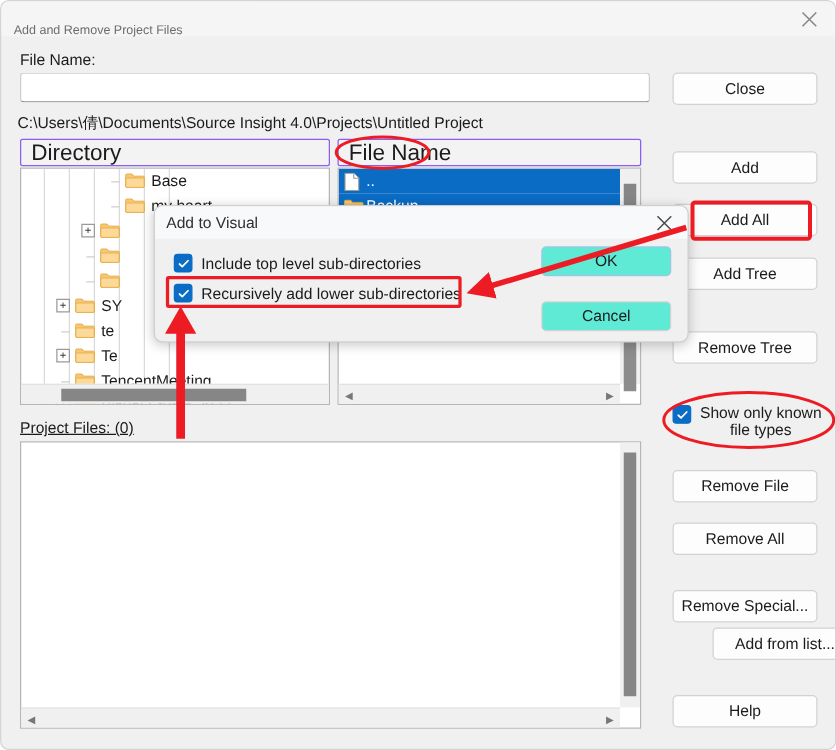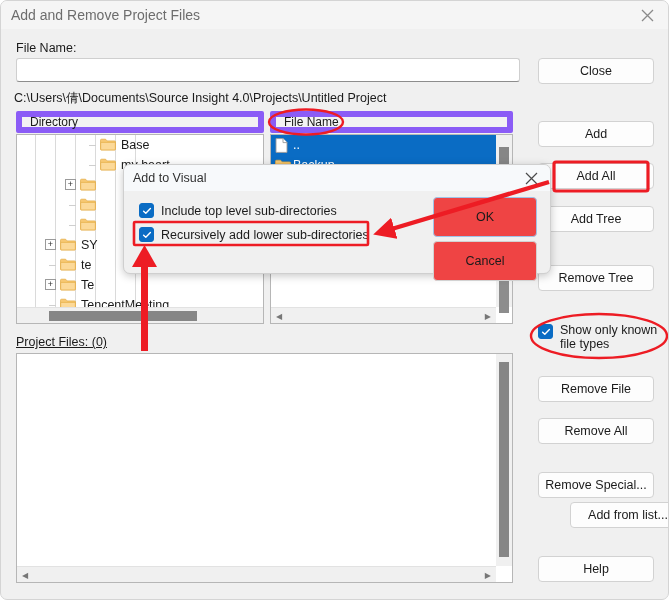--- a/index.html
+++ b/index.html
@@ -22,22 +22,22 @@
   }
 
   
   .titlebar {
     position: absolute; left: 0; top: 0;
     width: 669px; height: 28px;
     background: #f5f5f5;
     border-bottom: 1px solid transparent;
   }
   .titlebar-text {
-    position: absolute; left: 10px; top: 6px;
-    font-size: 14px; color: #6d6d6d;
+    position: absolute; left: 10px; top: 18px;
+    font-size: 10px; color: #6d6d6d;
     white-space: nowrap;
   }
   .titlebar-close {
     position: absolute; right: 4px; top: 0;
     width: 38px; height: 28px;
     display: flex; align-items: center; justify-content: center;
     color: #888; font-size: 14px;
     cursor: pointer;
   }
   .titlebar-close svg { display: block; }
@@ -88,23 +88,23 @@
   
   .pane {
     position: absolute;
     background: #ffffff;
     border: 1px solid #b6b6b6;
   }
   .pane-header {
     position: absolute;
     height: 22px;
     background: #f3f3f3;
-    border: 6px solid #8b5cf6;
+    border: 1px solid #8b5cf6;
     border-radius: 2px;
-    font-size: 12px;
+    font-size: 18px;
     color: #1b1b1b;
     display: flex; align-items: center;
     padding-left: 8px;
     white-space: nowrap;
   }
 
   
   #dir-header { left: 15px; top: 110px; width: 248px; }
   #dir-pane   { left: 15px; top: 133px; width: 248px; height: 190px; }
   #file-header{ left: 269px; top: 110px; width: 243px; }
@@ -235,40 +235,41 @@
     background: #0a6cc4;
     border: 1px solid #0a6cc4;
     border-radius: 3px;
     margin-right: 7px;
     display: flex; align-items: center; justify-content: center;
     flex: none;
   }
   .chkbox svg { display: block; }
   .modal-btn {
     position: absolute;
-    width: 104px; height: 40px;
-    background: #ef4444;
+    width: 104px; height: 24px;
+    background: #5eead4;
     border: 1px solid #d2d2d2;
     border-radius: 4px;
     font-size: 12.5px;
     color: #1b1b1b;
     font-family: "Liberation Sans", sans-serif;
     display:flex; align-items:center; justify-content:center;
   }
   #modal-ok { left: 432px; top: 196px; border-color: #9fc4e8; }
   #modal-cancel { left: 432px; top: 240px; }
 
   
   #show-known {
     position: absolute;
     left: 537px; top: 322px;
     display: flex; align-items: flex-start;
     font-size: 12.5px; color: #1b1b1b;
     width: 120px;
     line-height: 14px;
+    text-align: center;
   }
   #show-known .chkbox { margin-top: 1px; }
 
   
   #annot {
     position: absolute; left: 0; top: 0;
     width: 669px; height: 600px;
     pointer-events: none;
   }
 </style>

